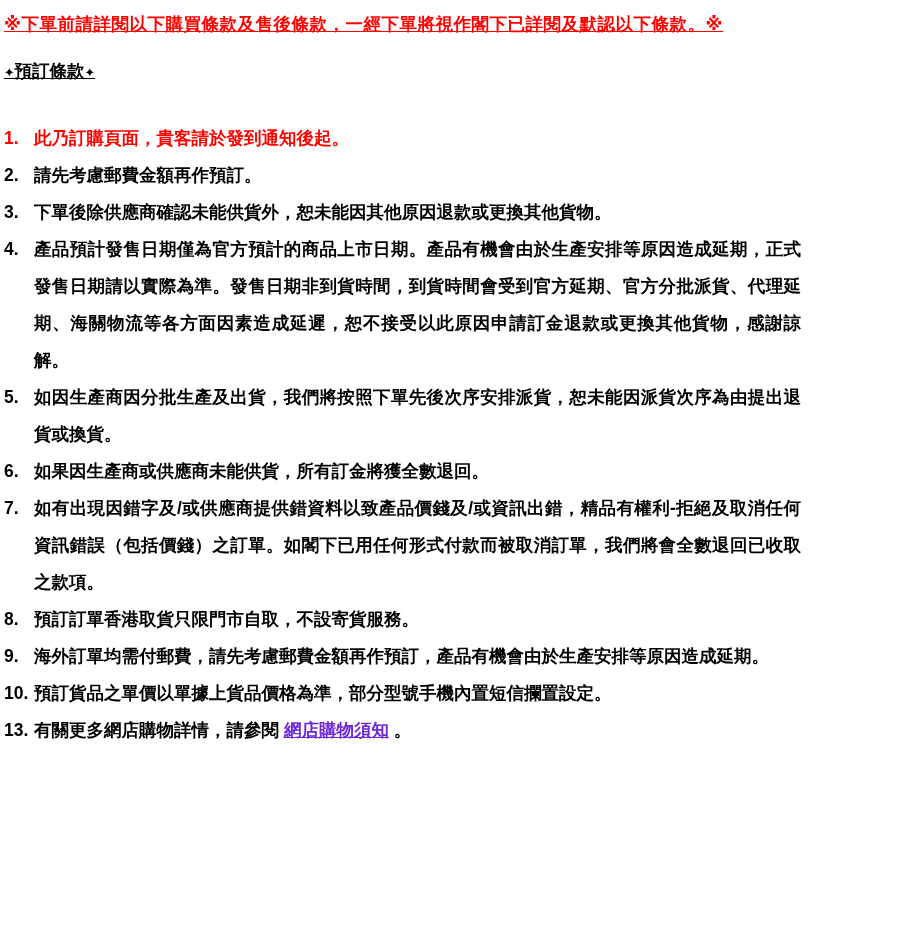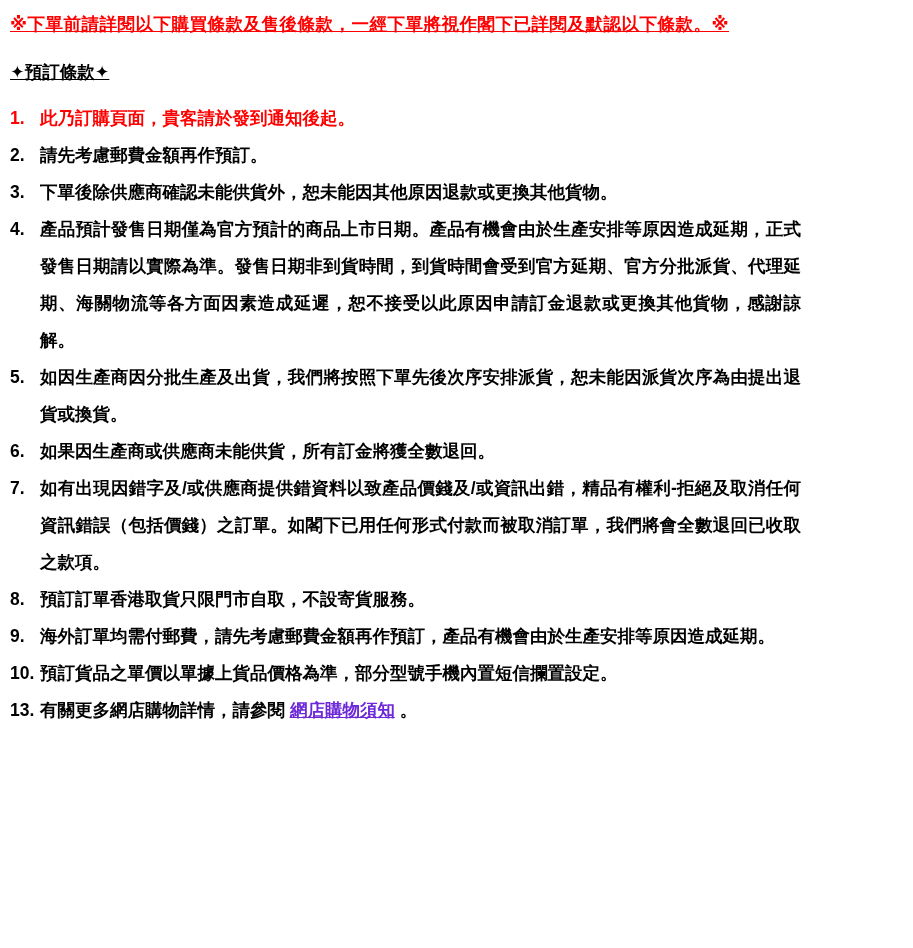--- a/index.html
+++ b/index.html
@@ -9,36 +9,37 @@
   }
   body {
     width: 913px;
     min-height: 948px;
     font-family: "Liberation Sans", "DejaVu Sans", sans-serif;
     color: #000000;
   }
   .doc {
     box-sizing: border-box;
     width: 817px;
-    padding: 10px 16px 10px 10px;
+    padding: 10px 16px 10px 4px;
     font-weight: bold;
     font-size: 17.5px;
   }
   .warning {
     color: #ff0000;
     text-decoration: underline;
     line-height: 28px;
     margin-bottom: 22px;
     letter-spacing: 0.5px;
   }
   .section-title {
     color: #000000;
     text-decoration: underline;
     line-height: 24px;
-    margin-bottom: 16px;
+    margin-bottom: 36px;
+    font-family: Liberation Mono, monospace;
   }
   .terms-list {
     list-style: none;
     margin: 0;
     padding: 0;
   }
   .term-item {
     display: flex;
     line-height: 37px;
     margin: 0;

